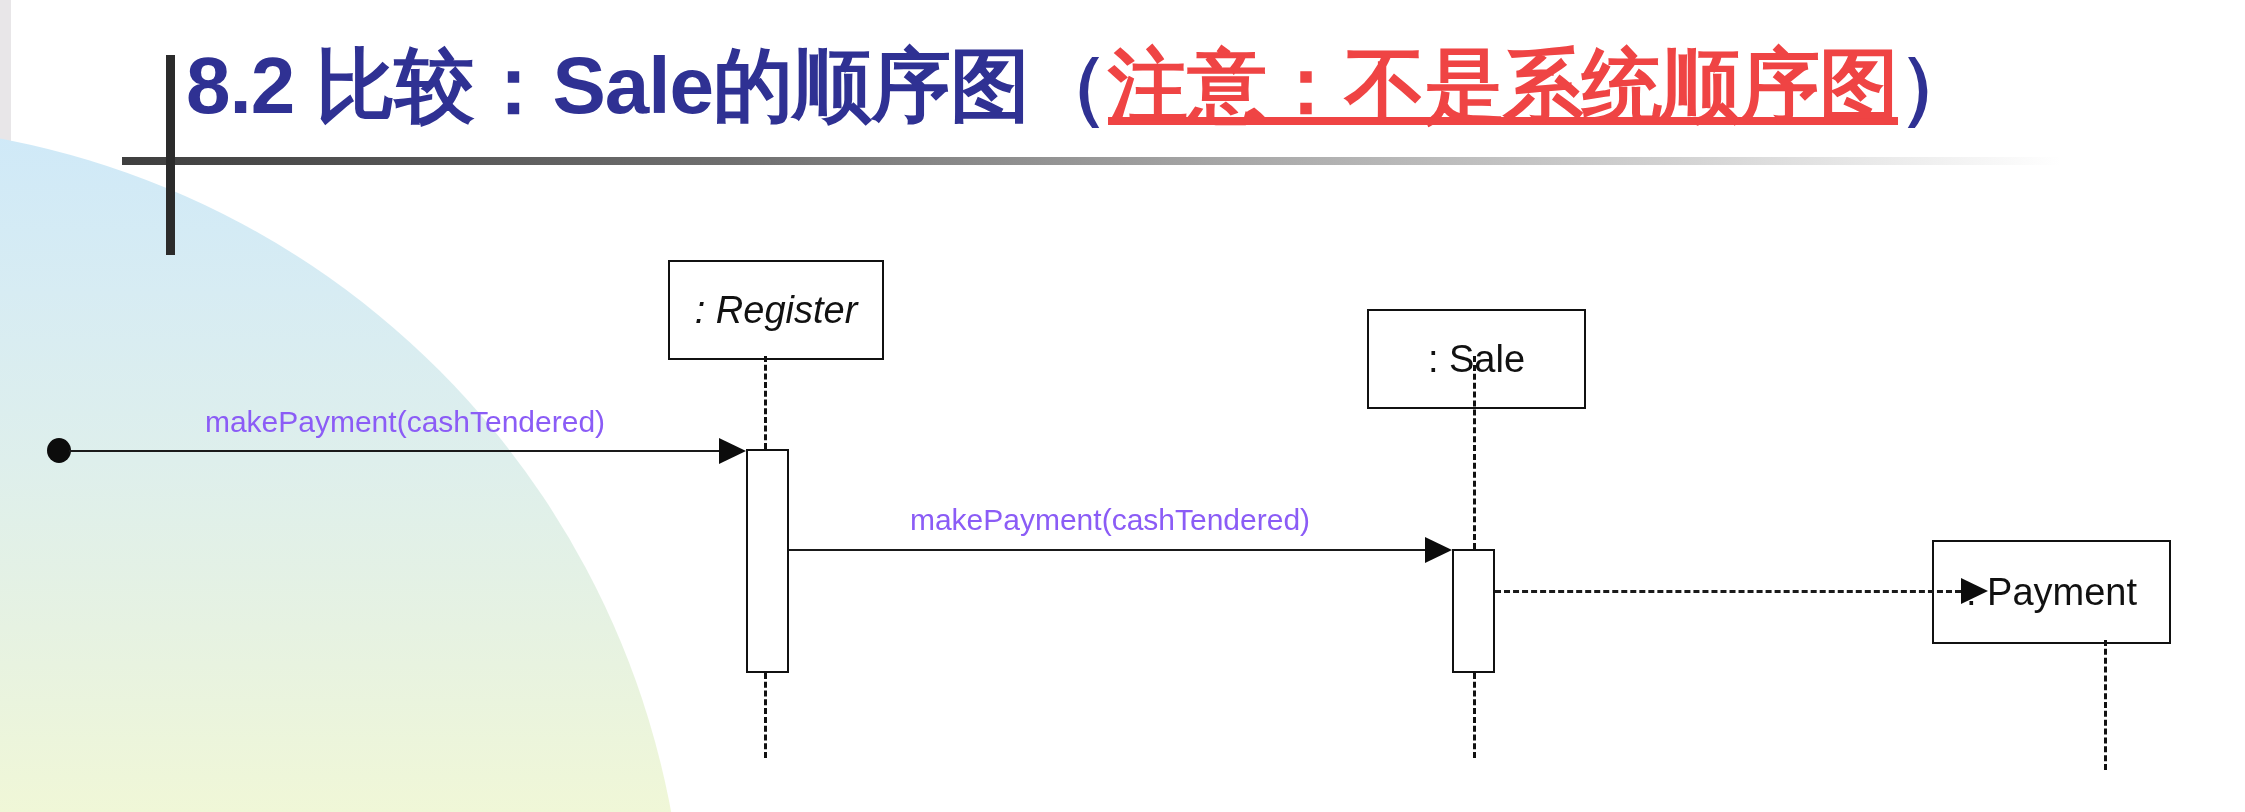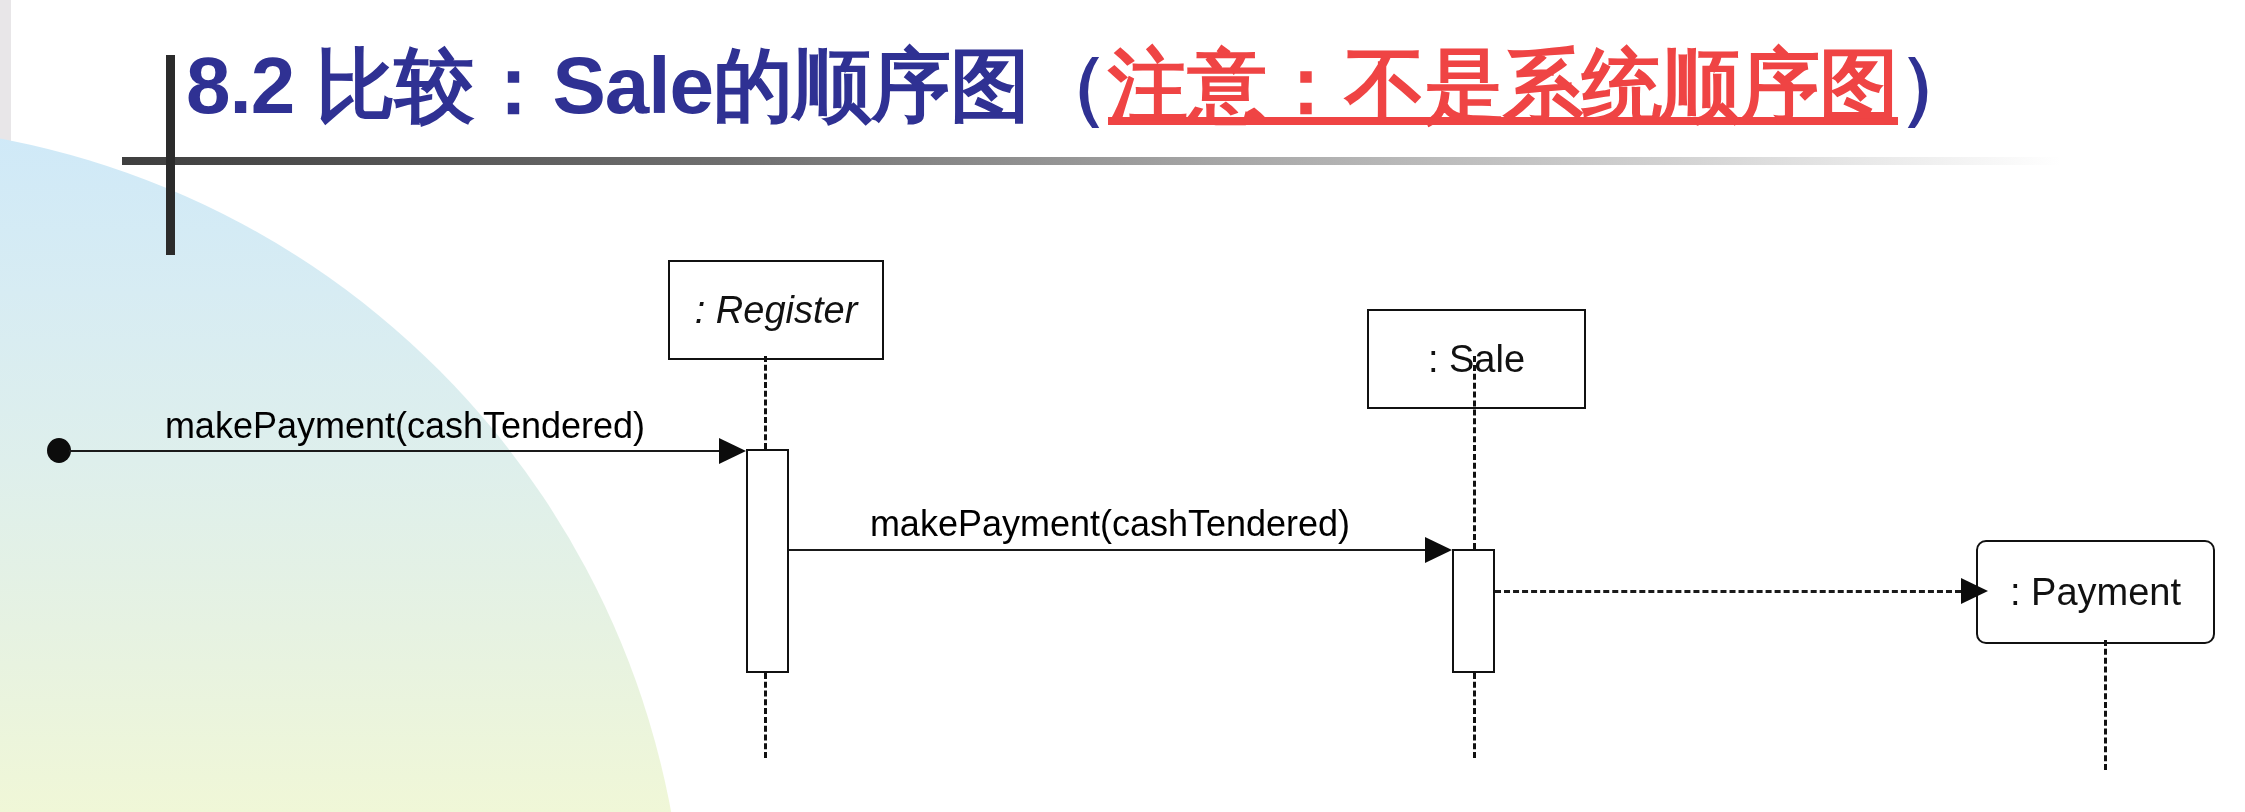--- a/index.html
+++ b/index.html
@@ -28,21 +28,21 @@
   .t-blue{color:#2f3193;}
   .t-red{color:#ef4444;text-decoration:underline;}
   
   .obj-box{
     position:absolute;background:#ffffff;border:2px solid #111;
     display:flex;align-items:center;justify-content:center;
     font-size:38px;color:#111;
   }
   .box-register{left:668px;top:260px;width:212px;height:96px;font-style:italic;}
   .box-sale{left:1367px;top:272px;width:215px;height:96px;margin-top:37px;}
-  .box-payment{left:1976px;top:540px;width:235px;height:100px;border-radius:10px;}
+  .box-payment{left:1932px;top:540px;width:235px;height:100px;}
   
   .lifeline{position:absolute;width:0;border-left:3px dashed #111;}
   .ll-register-top{left:764px;top:356px;height:93px;}
   .ll-register-bottom{left:764px;top:673px;height:85px;}
   .ll-sale-top{left:1473px;top:356px;height:193px;}
   .ll-sale-bottom{left:1473px;top:673px;height:85px;}
   .ll-payment{left:2104px;top:640px;height:130px;}
   
   .activation{position:absolute;box-sizing:border-box;background:#ffffff;border:2px solid #111;}
   .act-register{left:746px;top:449px;width:43px;height:224px;}
@@ -52,21 +52,21 @@
   .msg-line.dashed{border-top:3px dashed #1a1a1a;}
   .m1-line{left:69px;top:450px;width:650px;}
   .m2-line{left:789px;top:549px;width:637px;}
   .m3-line{left:1495px;top:590px;width:466px;}
   .arrowhead{position:absolute;width:0;height:0;border-top:13px solid transparent;border-bottom:13px solid transparent;border-left:27px solid #0c0c0c;}
   .ah1{left:719px;top:438px;}
   .ah2{left:1425px;top:537px;}
   .ah3{left:1961px;top:578px;}
   .found-circle{position:absolute;left:47px;top:438px;width:24px;height:25px;border-radius:50%;background:#0c0c0c;}
   .msg-label{
-    position:absolute;font-size:36px;color:#000000;text-align:center;white-space:nowrap;
+    position:absolute;font-size:30px;color:#8b5cf6;text-align:center;white-space:nowrap;
   }
   .m1-label{left:120px;top:405px;width:570px;}
   .m2-label{left:825px;top:503px;width:570px;}
   .m3-label{left:1521px;top:546px;width:420px;}
 </style>
 </head>
 <body>
 
 <div class="slide">
 

